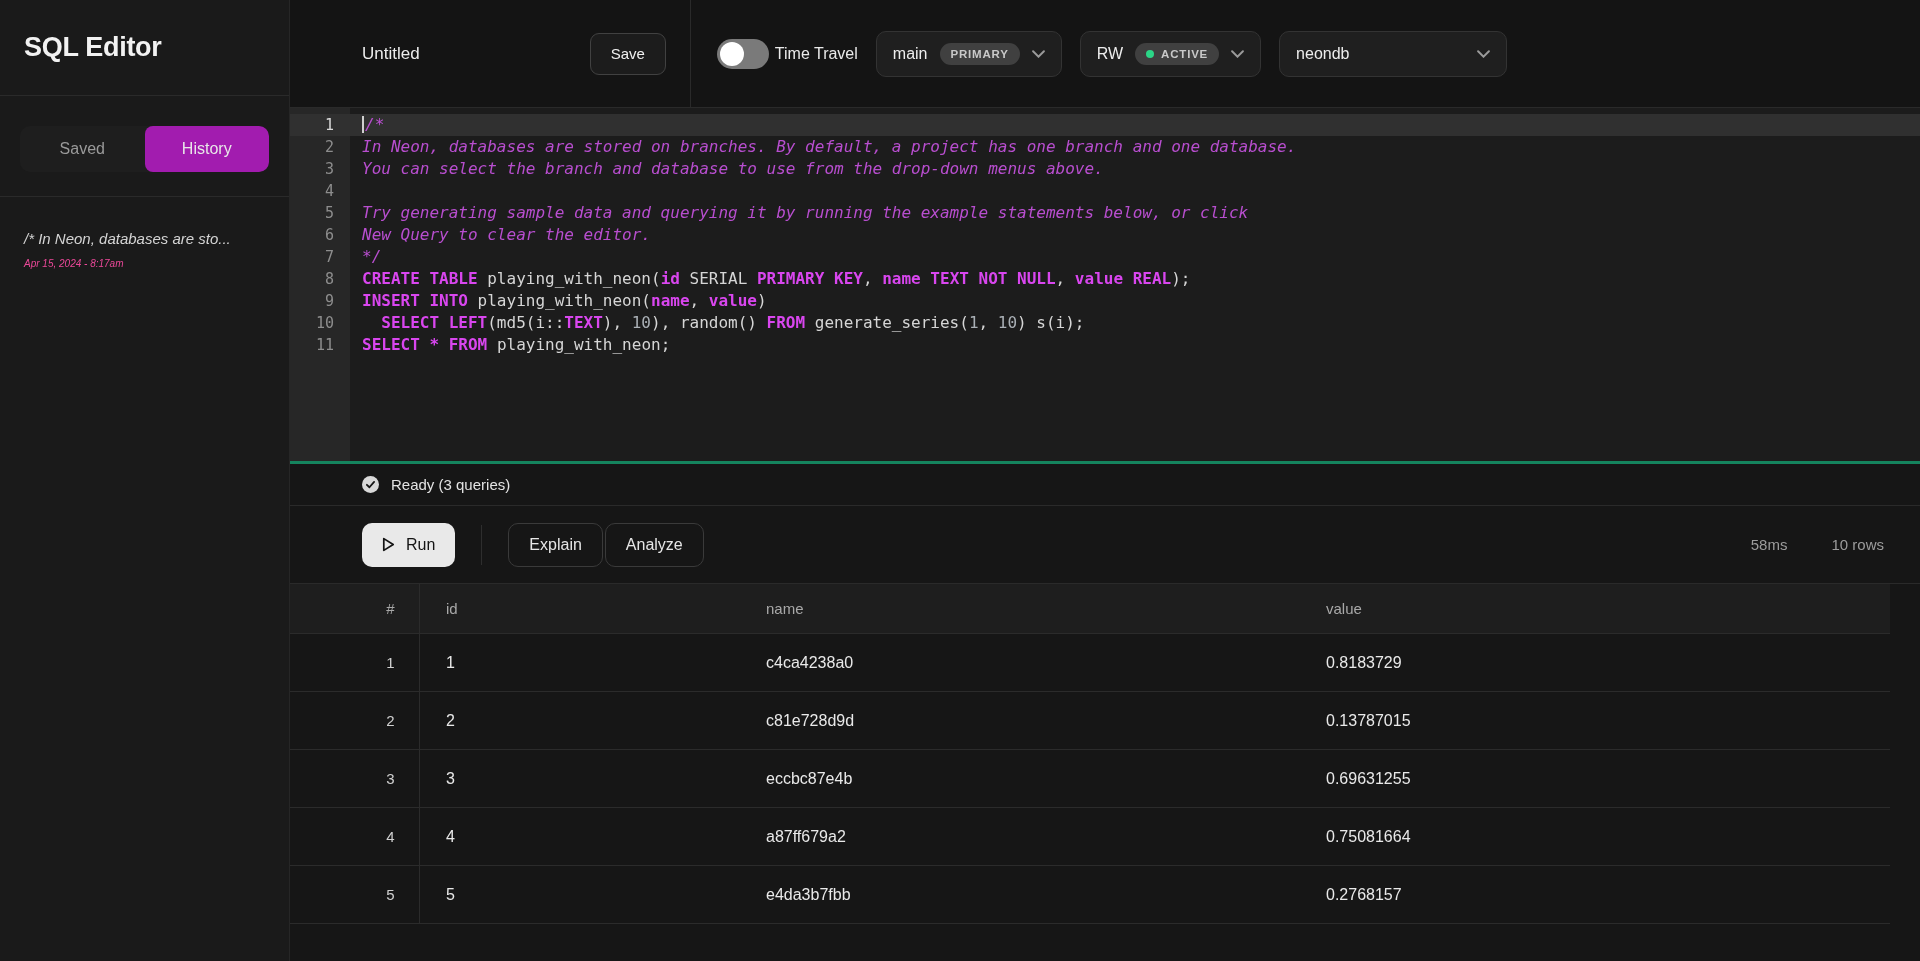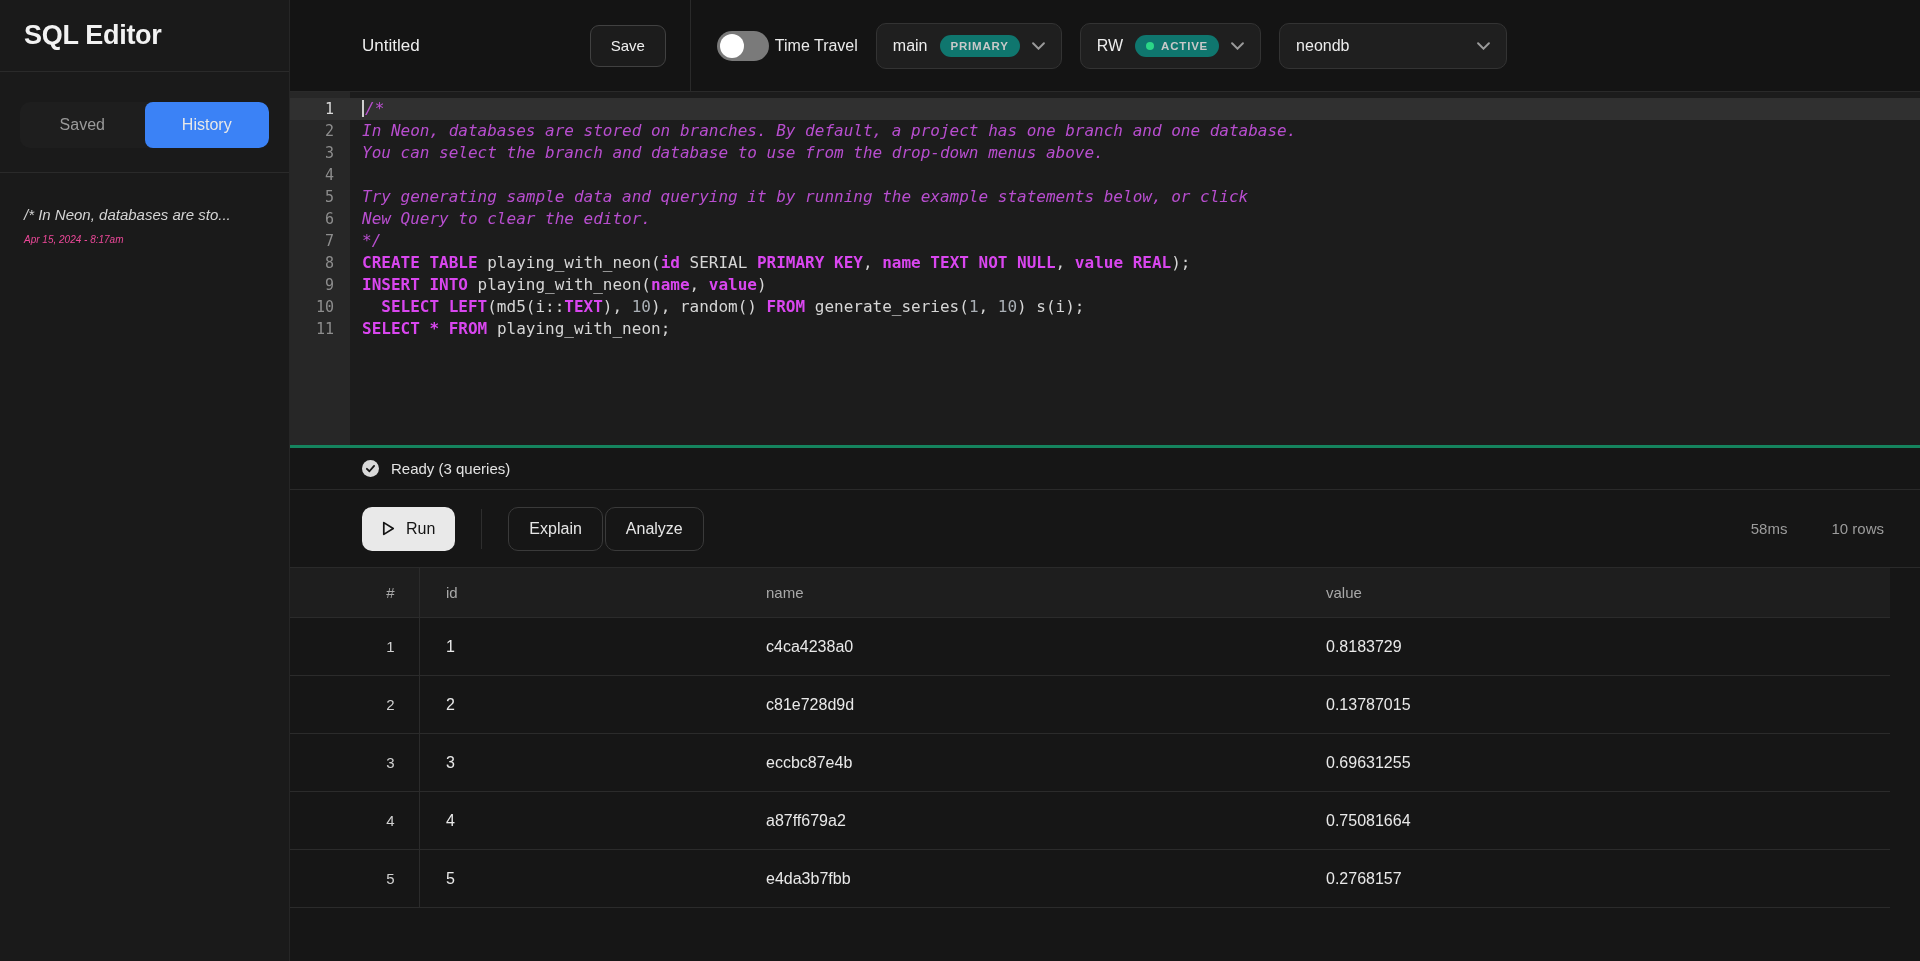--- a/index.html
+++ b/index.html
@@ -4,53 +4,53 @@
 <style>
   * { margin:0; padding:0; box-sizing:border-box; }
   html,body { width:1920px; height:961px; overflow:hidden; background:#161616;
     font-family:"Liberation Sans", sans-serif; -webkit-font-smoothing:antialiased; }
 
   .app { display:flex; width:1920px; height:961px; }
 
   
   .sidebar { width:290px; flex:none; background:#1a1a1a; border-right:1px solid #262626;
     display:flex; flex-direction:column; }
-  .sb-header { height:72px; flex:none; display:flex; align-items:center; padding-left:24px;
+  .sb-header { height:96px; flex:none; display:flex; align-items:center; padding-left:24px;
     border-bottom:1px solid #2a2a2a; }
   .sb-title { font-size:27px; font-weight:bold; color:#f2f2f2; letter-spacing:-0.3px; }
   .seg-wrap { padding:30px 20px 0 20px; }
   .seg { display:flex; height:46px; background:#1e1e1e; border-radius:10px; overflow:hidden; }
   .seg-item { flex:1; display:flex; align-items:center; justify-content:center;
     font-size:16px; color:#9a9a9a; border-radius:8px; cursor:pointer; }
-  .seg-item.active { background:#3b82f6; color:#e8e8e8; }
+  .seg-item.active { background:#a21caf; color:#e8e8e8; }
   .sb-divider { margin-top:24px; border-bottom:1px solid #2a2a2a; }
   .history-item { padding:32px 24px 0 24px; cursor:pointer;font-style:italic; }
   .hist-title { font-size:15px; color:#d4d4d4; line-height:1.3; }
   .hist-date { margin-top:9px; font-size:10px; color:#ec4899; }
 
   
   .main { flex:1; display:flex; flex-direction:column; min-width:0; }
 
   
-  .topbar { height:92px; flex:none; background:#141414; border-bottom:1px solid #2a2a2a;
+  .topbar { height:108px; flex:none; background:#141414; border-bottom:1px solid #2a2a2a;
     display:flex; align-items:center; padding-left:72px; }
   .query-name { font-size:17px; color:#ededed; }
   .btn-save { margin-left:170px; height:42px; padding:0 20px; background:#1c1c1c;
     border:1px solid #414141; border-radius:9px; color:#f0f0f0; font-size:15px; cursor:pointer;
     font-family:"Liberation Sans", sans-serif; }
   .tb-vdiv { align-self:stretch; width:1px; background:#2a2a2a; margin-left:24px; }
   .toggle-group { display:flex; align-items:center; margin-left:26px; gap:6px; }
   .toggle { width:52px; height:30px; border-radius:15px; background:#7a7a7a; position:relative; cursor:pointer; }
   .toggle .knob { position:absolute; left:3px; top:3px; width:24px; height:24px; border-radius:50%;
     background:#ffffff; }
   .toggle-label { font-size:16px; color:#eaeaea; }
   .dropdown { margin-left:18px; height:46px; display:flex; align-items:center; gap:12px;
     background:#1f1f1f; border:1px solid #333333; border-radius:10px; padding:0 16px; cursor:pointer; }
   .dd-value { font-size:16px; color:#ededed; }
-  .pill { display:flex; align-items:center; gap:7px; background:#0f766e; border-radius:999px;
+  .pill { display:flex; align-items:center; gap:7px; background:#404040; border-radius:999px;
     padding:5px 11px; font-size:11.5px; font-weight:bold; letter-spacing:0.8px; color:#c9c9c9; }
   .dot { width:8px; height:8px; border-radius:50%; }
   .dd-db { width:228px; justify-content:space-between; }
 
   
   .editor { height:353px; flex:none; background:#1c1c1c; position:relative; padding-top:6px; overflow:hidden; }
   .gutter-bg { position:absolute; left:0; top:0; bottom:0; width:60px; background:#272727; }
   .code-line { position:relative; display:flex; height:22px; line-height:22px;
     font-family:"DejaVu Sans Mono", monospace; font-size:16px; white-space:pre; }
   .code-line.active { background:#303030; }

